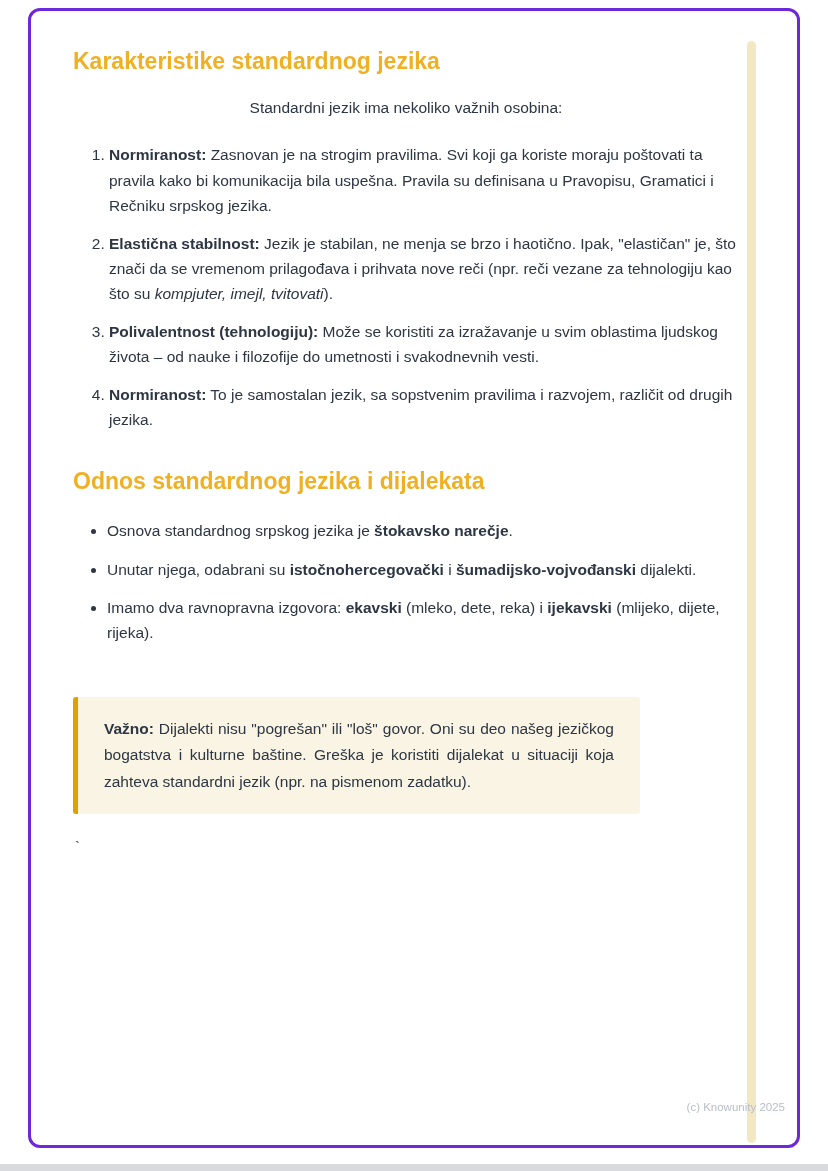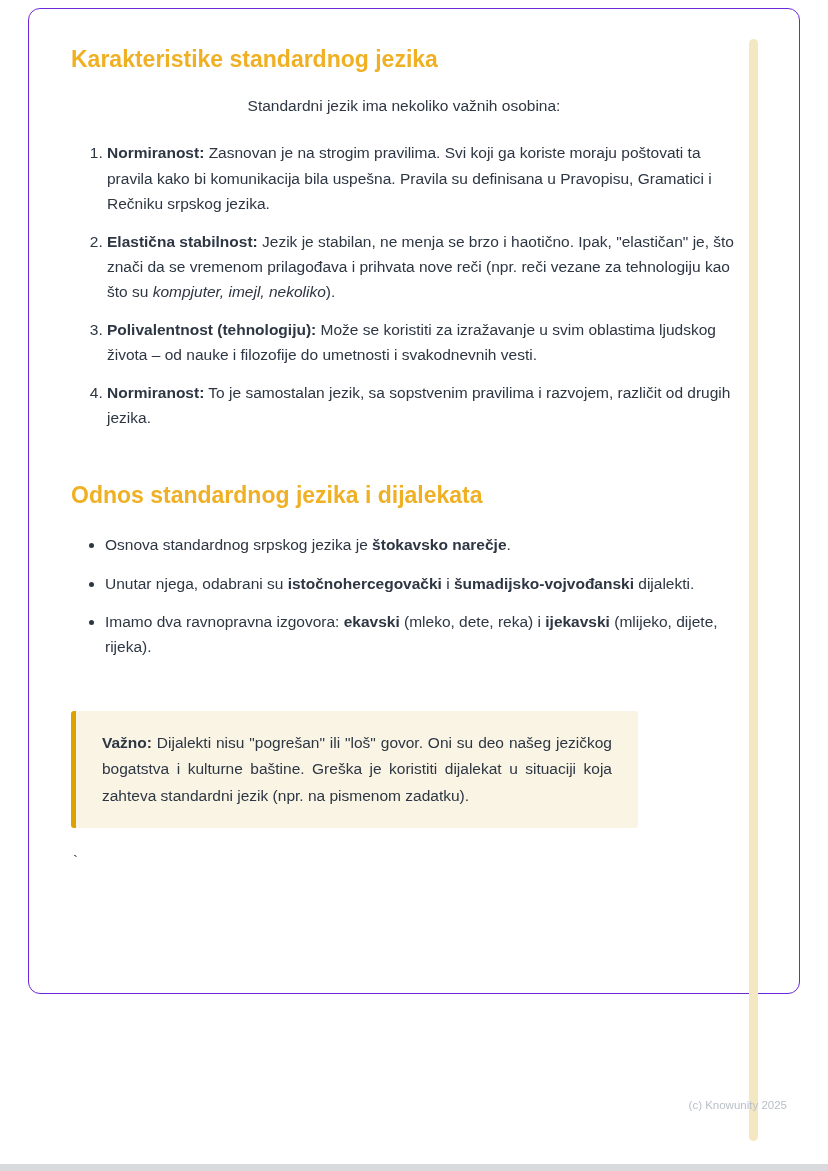--- a/index.html
+++ b/index.html
@@ -7,23 +7,23 @@
   body {
     width: 828px; height: 1171px;
     background: #ffffff;
     font-family: "Liberation Sans", sans-serif;
     color: var(--text, #2d3643);
     position: relative;
     overflow: hidden;
   }
   .page-card {
     position: absolute; top: 8px; left: 28px;
-    width: 772px; height: 986px;
+    width: 772px; height: 1140px;
     background: #ffffff;
-    border: 1px solid #6d28d9;
+    border: 3px solid #6d28d9;
     border-radius: 12px;
   }
   .bottom-band {
     position: absolute; left: 0; top: 1164px;
     width: 828px; height: 7px;
     background: #d8dadd;
   }
   .stripe {
     position: absolute; top: 30px; right: 41px;
     width: 9px; height: 1102px;
@@ -32,21 +32,21 @@
   }
   .content {
     position: absolute; top: 0; left: 42px;
     width: 666px; padding-top: 36px;
   }
   h1 {
     font-size: 23px; line-height: 1.3; font-weight: bold;
     color: var(--accent, #efb024);
     margin: 0 0 18px 0;
   }
-  h1.h2 { margin-top: 50px; }
+  h1.h2 { margin-top: 34px; }
   p.body { font-size: 15.5px; line-height: 1.65; margin: 0 0 18px 0; text-align: center; }
   p.justify { text-align: justify; }
   ol.num, ul.bullets {
     margin: 22px 0 30px 0; padding-left: 36px;
     font-size: 15.5px; line-height: 1.62;
   }
   ul.bullets { padding-left: 34px; margin-bottom: 52px; }
   ol.num li, ul.bullets li { margin-bottom: 13px; }
   .b { font-weight: bold; }
   .i { font-style: italic; }
@@ -75,21 +75,21 @@
   <div class="stripe"></div>
 
   <main class="content">
 
     <h1>Karakteristike standardnog jezika</h1>
 
     <p class="body">Standardni jezik ima nekoliko važnih osobina:</p>
 
     <ol class="num">
         <li><span class="b">Normiranost:</span><span> Zasnovan je na strogim pravilima. Svi koji ga koriste moraju poštovati ta pravila kako bi komunikacija bila uspešna. Pravila su definisana u Pravopisu, Gramatici i Rečniku srpskog jezika.</span></li>
-        <li><span class="b">Elastična stabilnost:</span><span> Jezik je stabilan, ne menja se brzo i haotično. Ipak, "elastičan" je, što znači da se vremenom prilagođava i prihvata nove reči (npr. reči vezane za tehnologiju kao što su </span><span class="i">kompjuter, imejl, nekoliko</span><span>).</span></li>
+        <li><span class="b">Elastična stabilnost:</span><span> Jezik je stabilan, ne menja se brzo i haotično. Ipak, "elastičan" je, što znači da se vremenom prilagođava i prihvata nove reči (npr. reči vezane za tehnologiju kao što su </span><span class="i">kompjuter, imejl, tvitovati</span><span>).</span></li>
         <li><span class="b">Polivalentnost (tehnologiju):</span><span> Može se koristiti za izražavanje u svim oblastima ljudskog života – od nauke i filozofije do umetnosti i svakodnevnih vesti.</span></li>
         <li><span class="b">Normiranost:</span><span> To je samostalan jezik, sa sopstvenim pravilima i razvojem, različit od drugih jezika.</span></li>
       </ol>
 
     <h1 class="h2">Odnos standardnog jezika i dijalekata</h1>
 
 
     <ul class="bullets">
         <li><span>Osnova standardnog srpskog jezika je </span><span class="b">štokavsko narečje</span><span>.</span></li>
         <li><span>Unutar njega, odabrani su </span><span class="b">istočnohercegovački</span><span> i </span><span class="b">šumadijsko-vojvođanski</span><span> dijalekti.</span></li>

